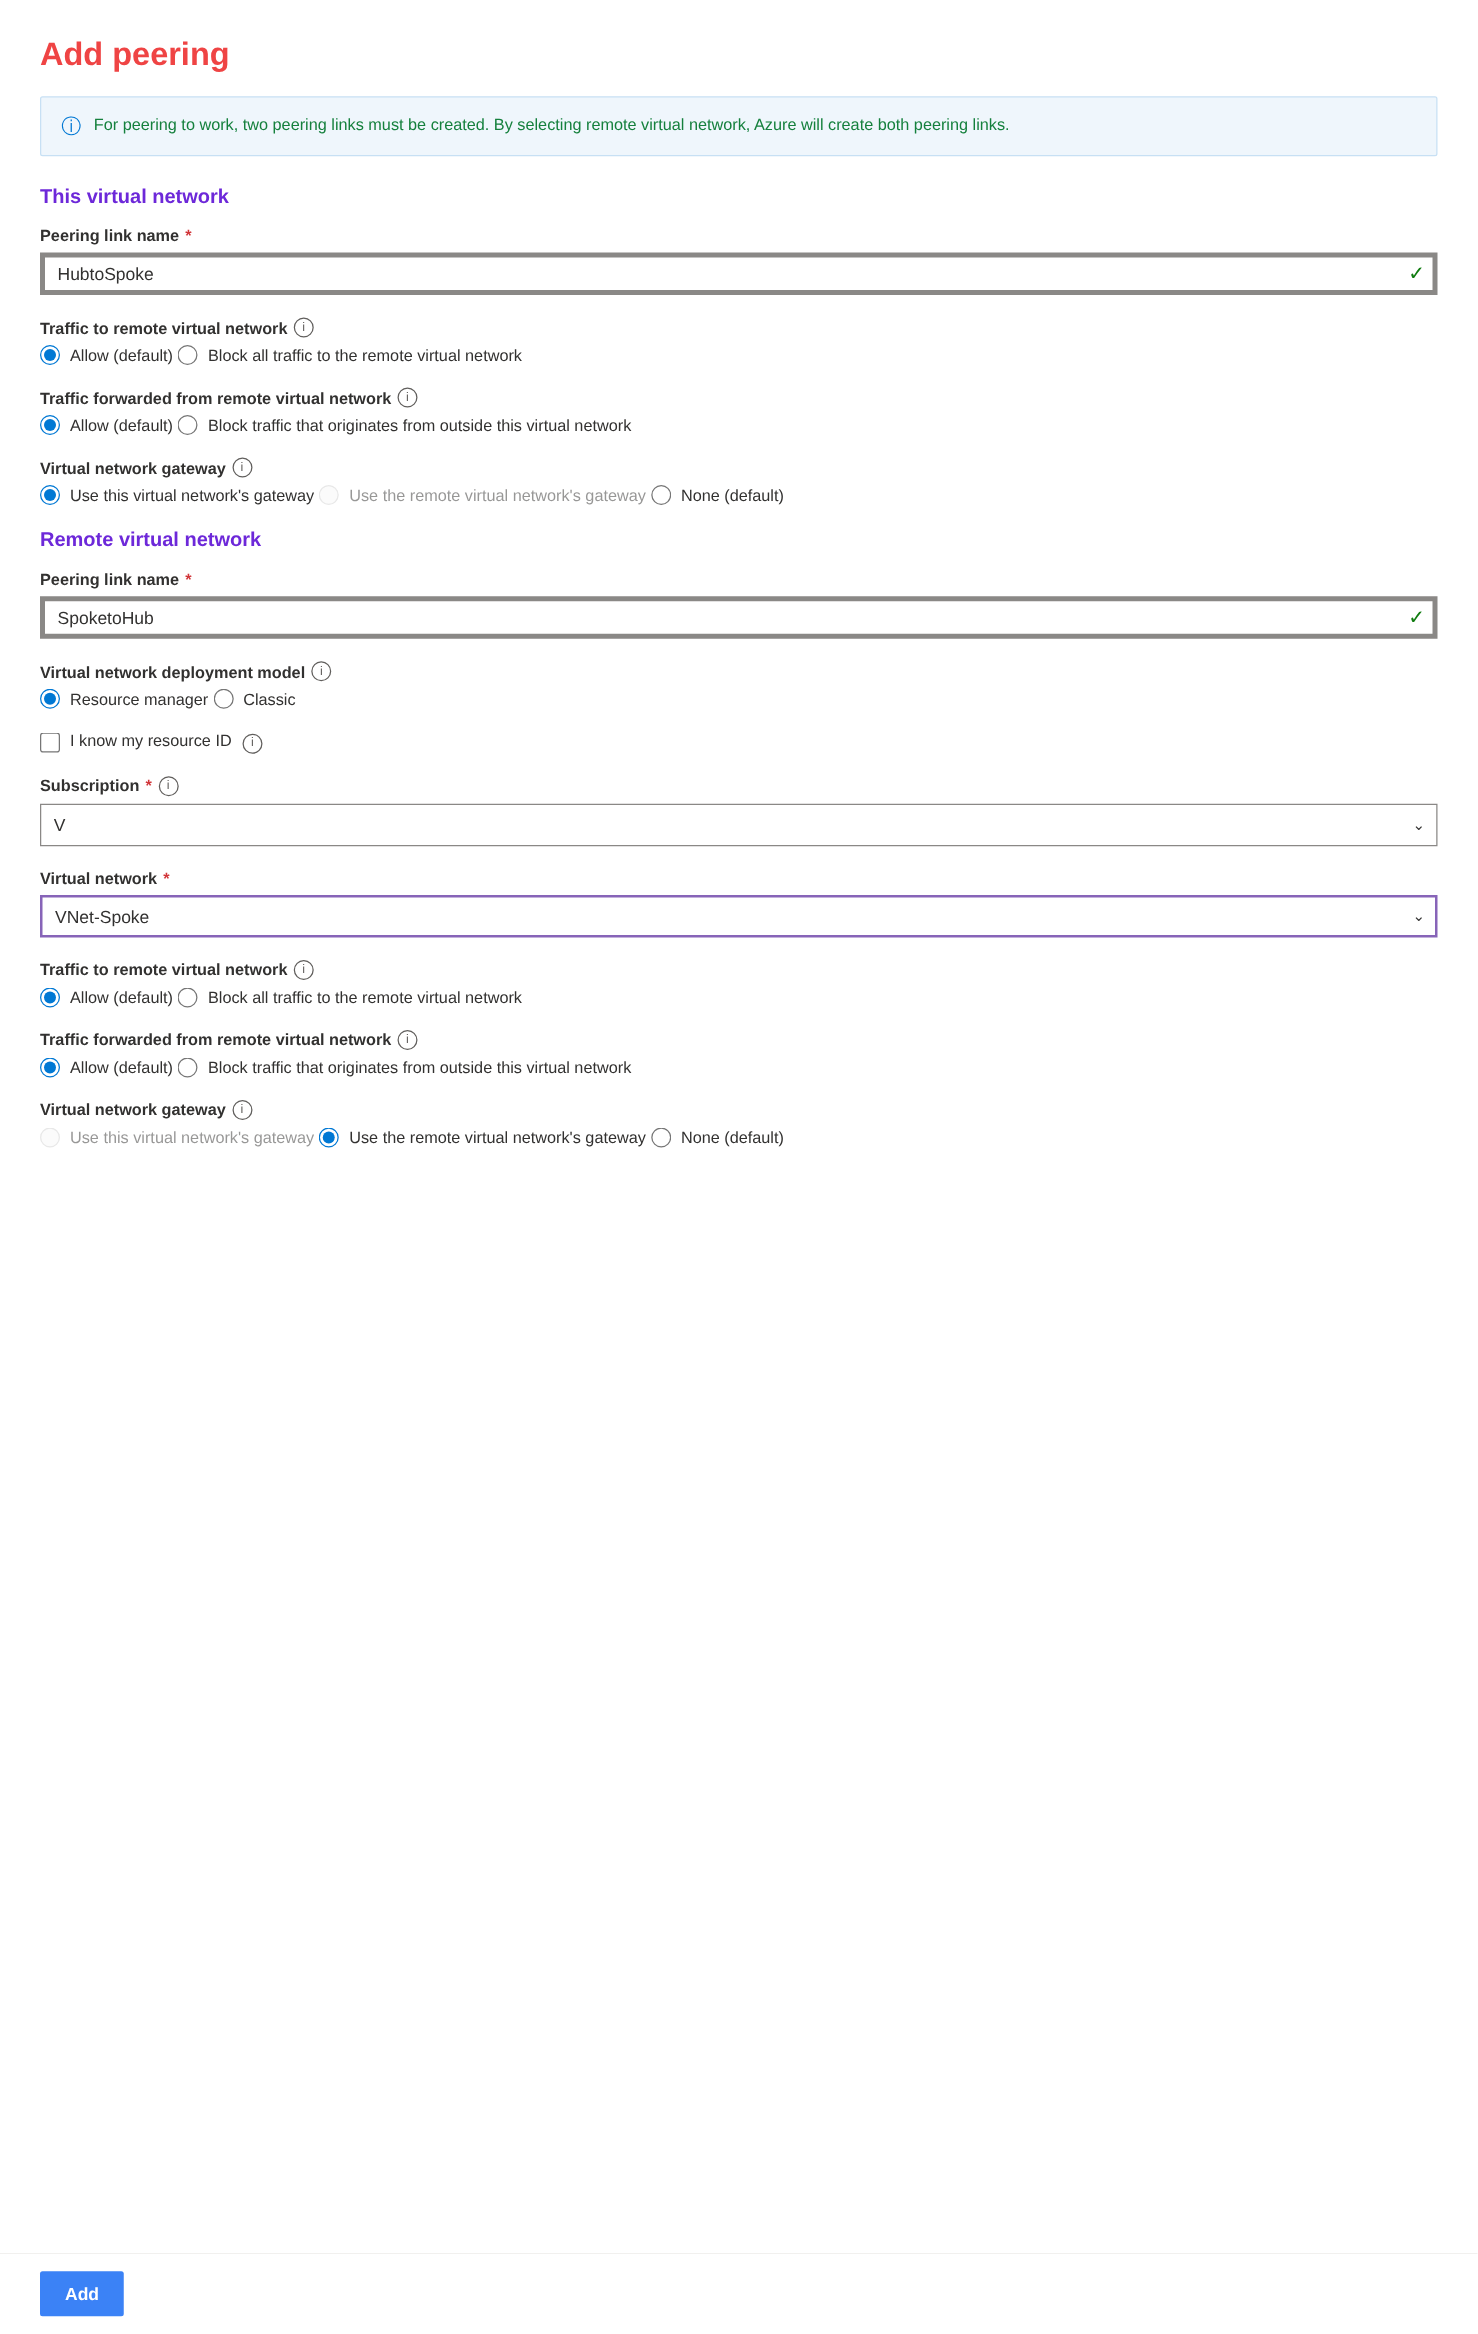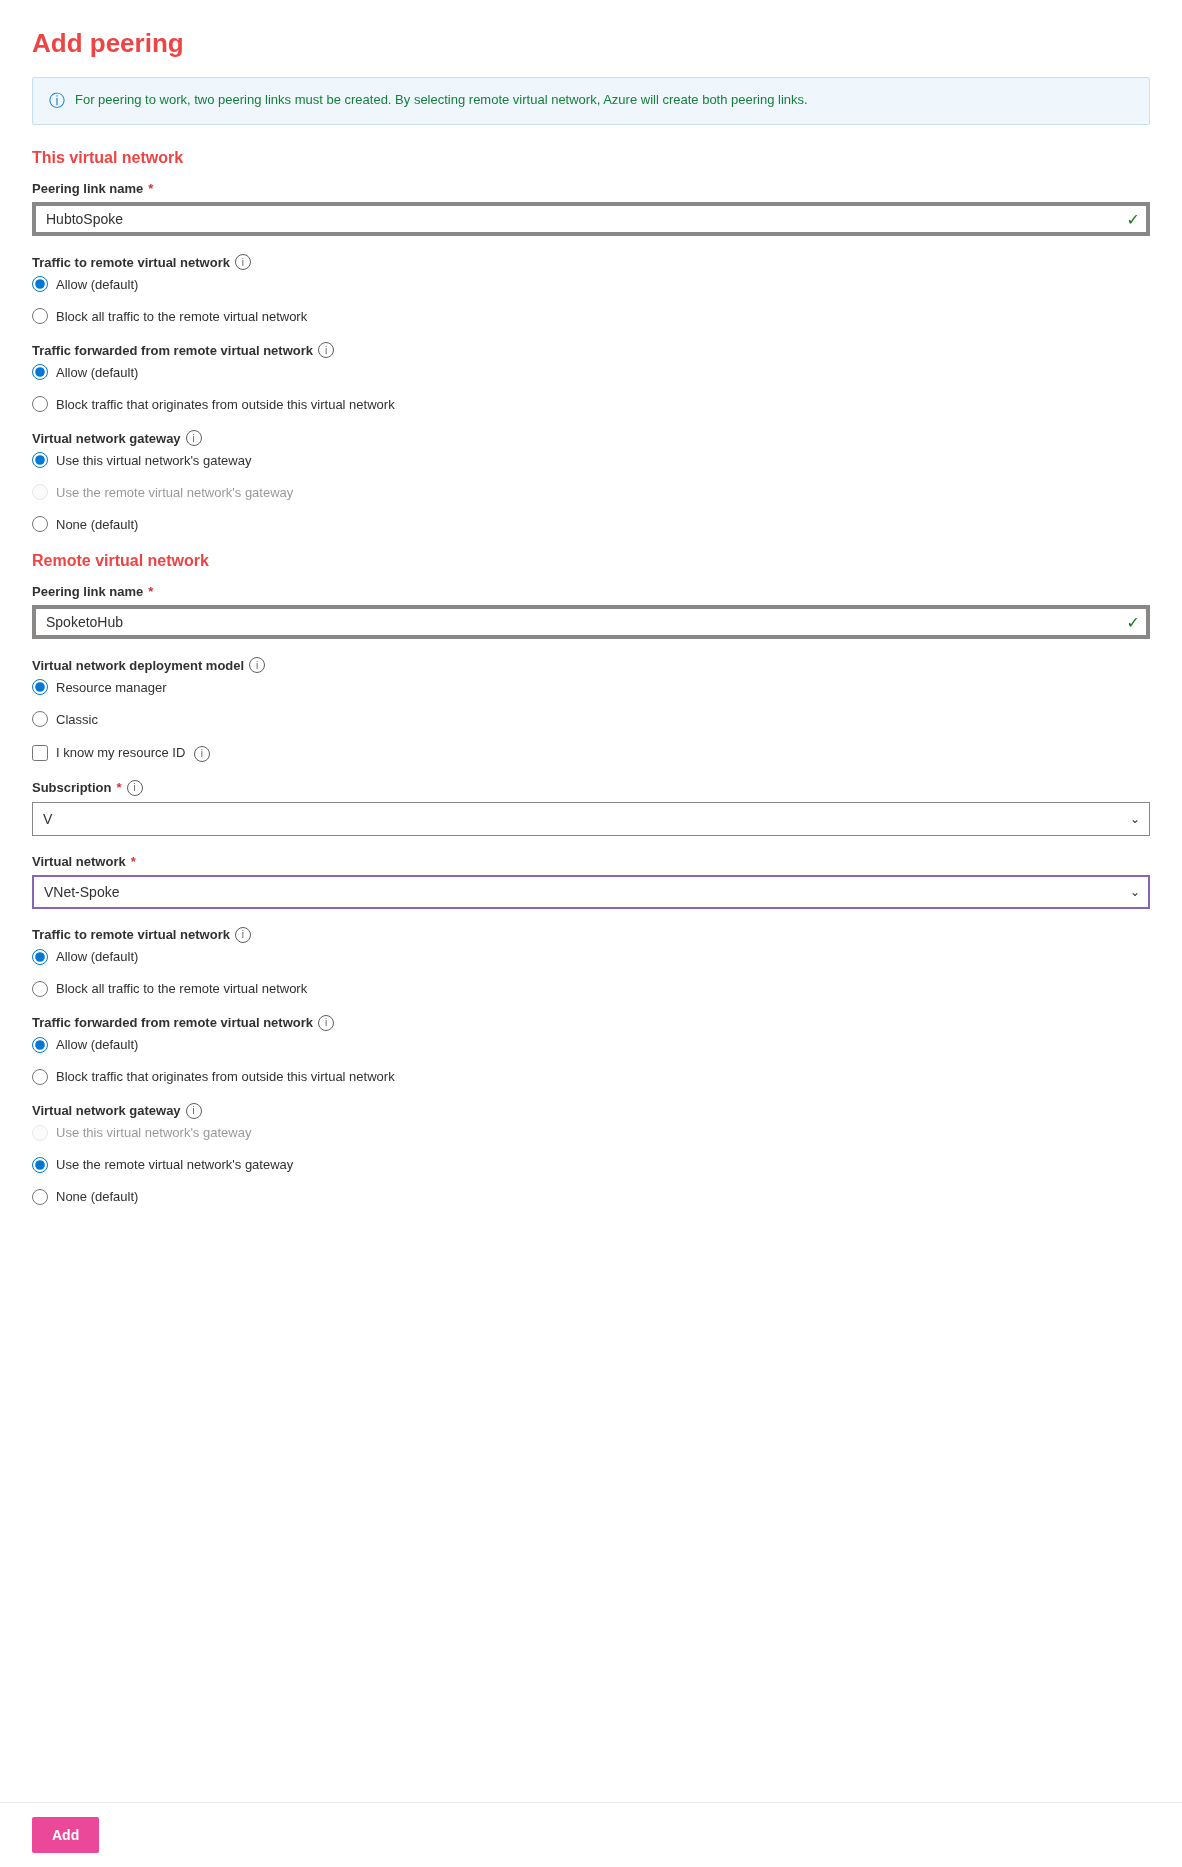--- a/index.html
+++ b/index.html
@@ -45,21 +45,21 @@
       flex-shrink: 0;
     }
     .info-text {
       font-size: 13px;
       color: #15803d;
       line-height: 1.5;
     }
     .section-title {
       font-size: 16px;
       font-weight: 600;
-      color: #ef4444;
+      color: #6d28d9;
       margin-bottom: 14px;
       margin-top: 8px;
     }
     .field-group {
       margin-bottom: 18px;
     }
     .field-label {
       font-size: 13px;
       font-weight: 600;
       color: #323130;
@@ -102,22 +102,22 @@
     .text-input-wrapper .check-icon {
       position: absolute;
       right: 10px;
       top: 50%;
       transform: translateY(-50%);
       color: #107c10;
       font-size: 16px;
     }
     .radio-group {
       display: flex;
-      flex-direction: column;
-      gap: 16px;
+      flex-direction: row;
+      gap: 4px;
     }
     .radio-option {
       display: flex;
       align-items: center;
       gap: 8px;
       cursor: pointer;
     }
     .radio-option.disabled {
       opacity: 0.5;
       cursor: not-allowed;
@@ -181,21 +181,21 @@
       bottom: 0;
       left: 0;
       right: 0;
       background: #fff;
       border-top: 1px solid #edebe9;
       padding: 14px 32px;
       display: flex;
       align-items: center;
     }
     .add-button {
-      background: #ec4899;
+      background: #3b82f6;
       color: #fff;
       border: none;
       padding: 8px 20px;
       font-size: 14px;
       font-weight: 600;
       cursor: pointer;
       border-radius: 2px;
       height: 36px;
     }
     .subsection-gap {

